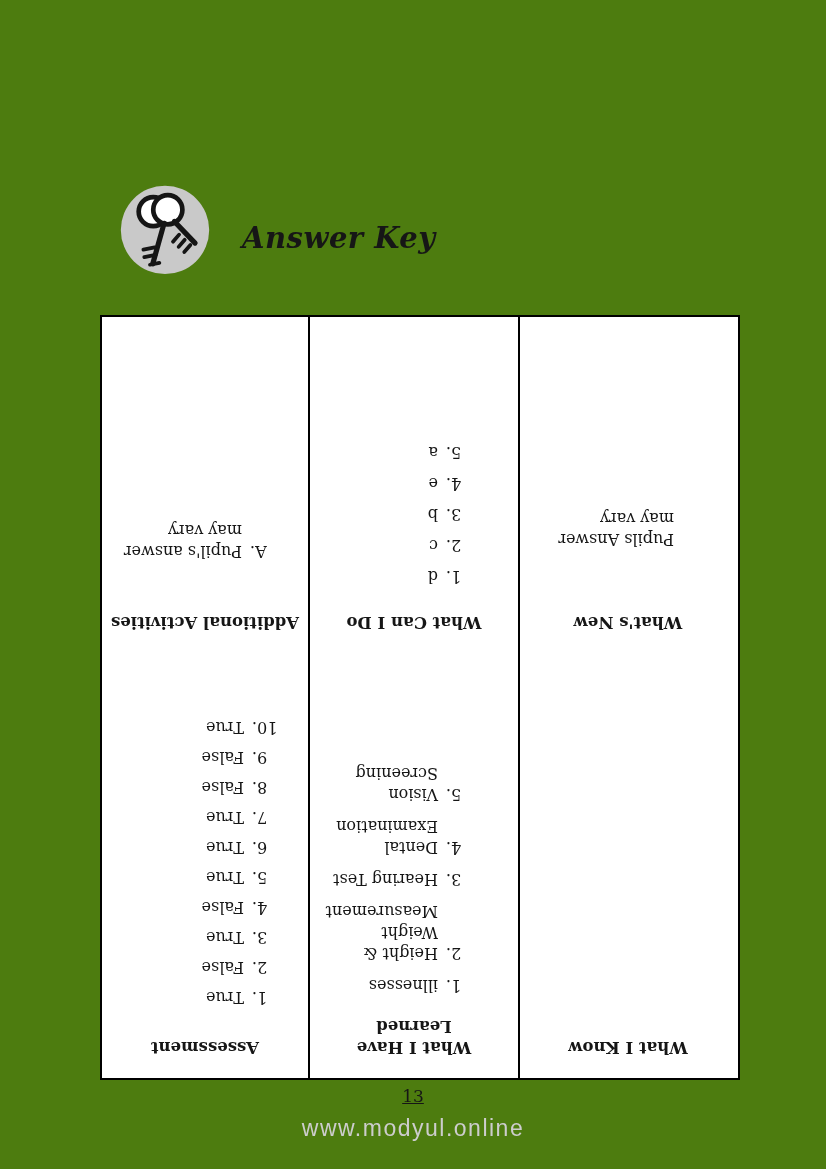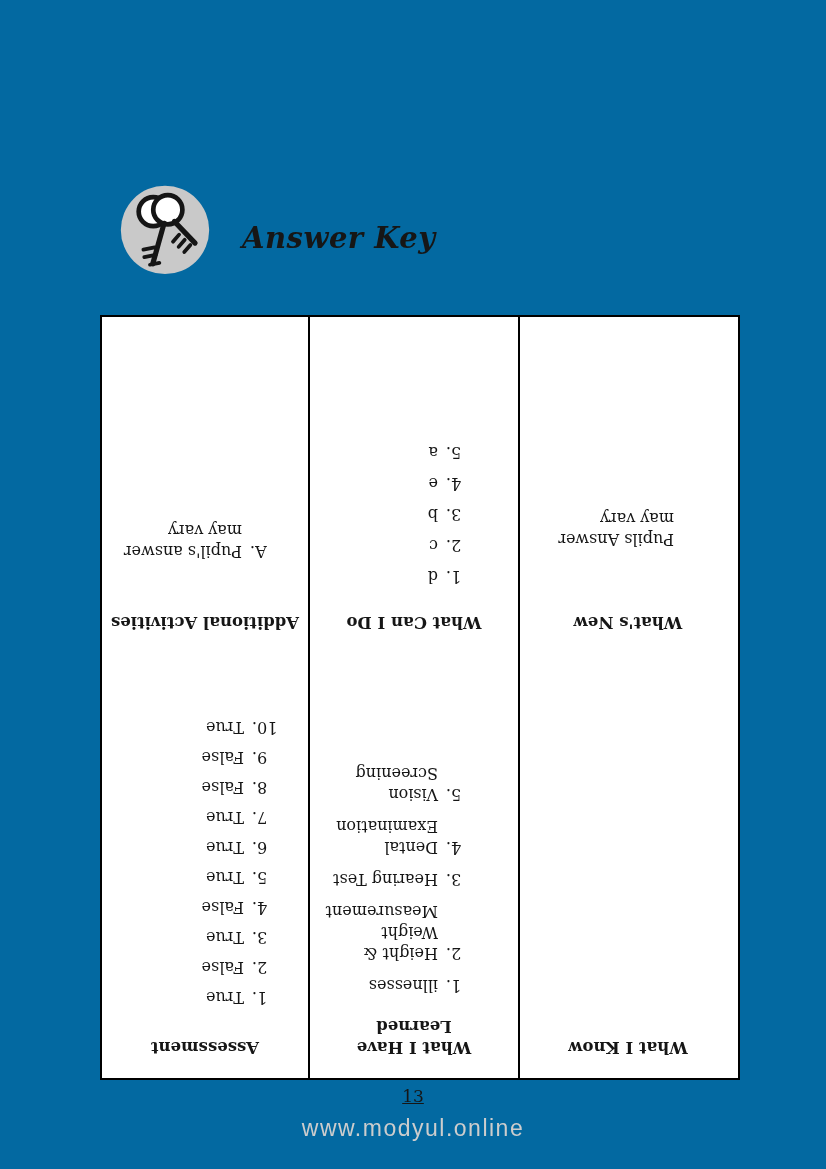--- a/index.html
+++ b/index.html
@@ -1,21 +1,21 @@
 <!DOCTYPE html>
 <html><head>
 <meta charset="utf-8">
 <style>
   html,body { margin:0; padding:0; }
   body {
     width:826px; height:1169px; background:#ffffff; position:relative;
     font-family:"DejaVu Serif","Liberation Serif",serif; color:#161616;
     overflow:hidden;
   }
-  .page { position:absolute; inset:0; background:#0369a1; }
+  .page { position:absolute; inset:0; background:#4d7c0f; }
 
   
   .brand { position:absolute; left:118px; top:182px; width:94px; height:94px; }
   .brand svg { width:100%; height:100%; display:block; }
   .title {
     position:absolute; left:242px; top:221px; margin:0;
     font-size:29px; font-weight:bold; font-style:italic; letter-spacing:0.5px;
   }
 
   

